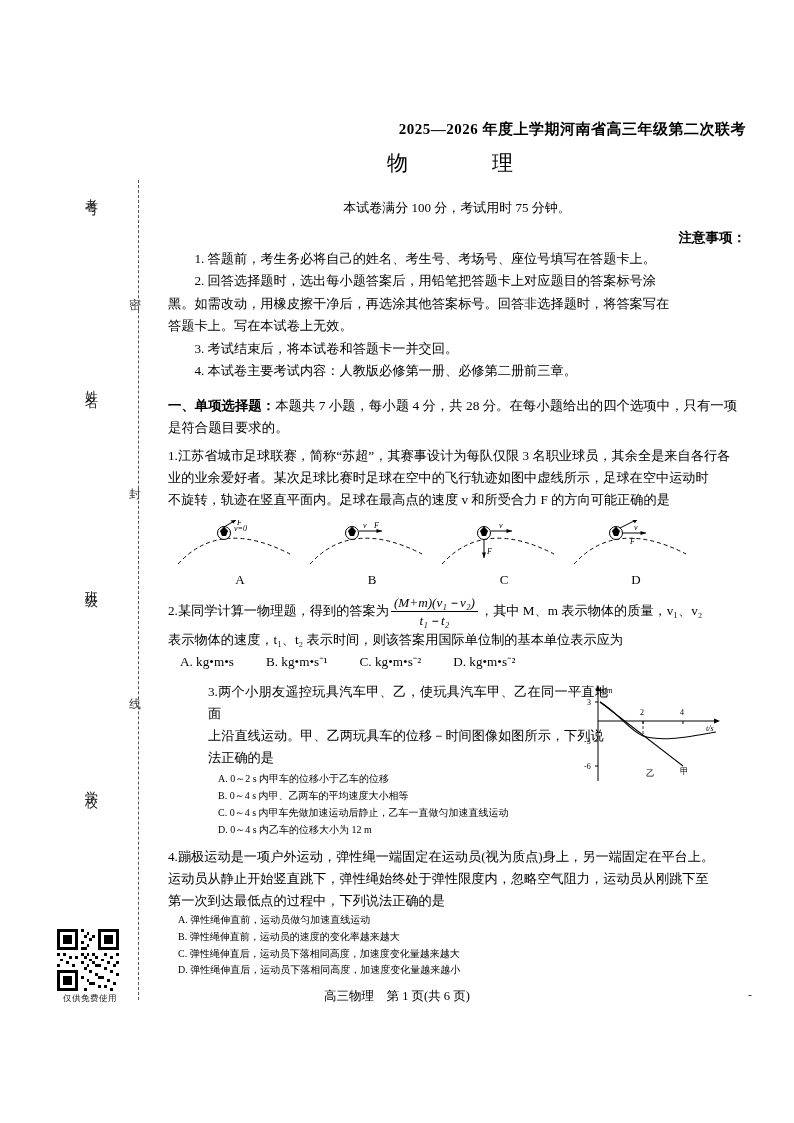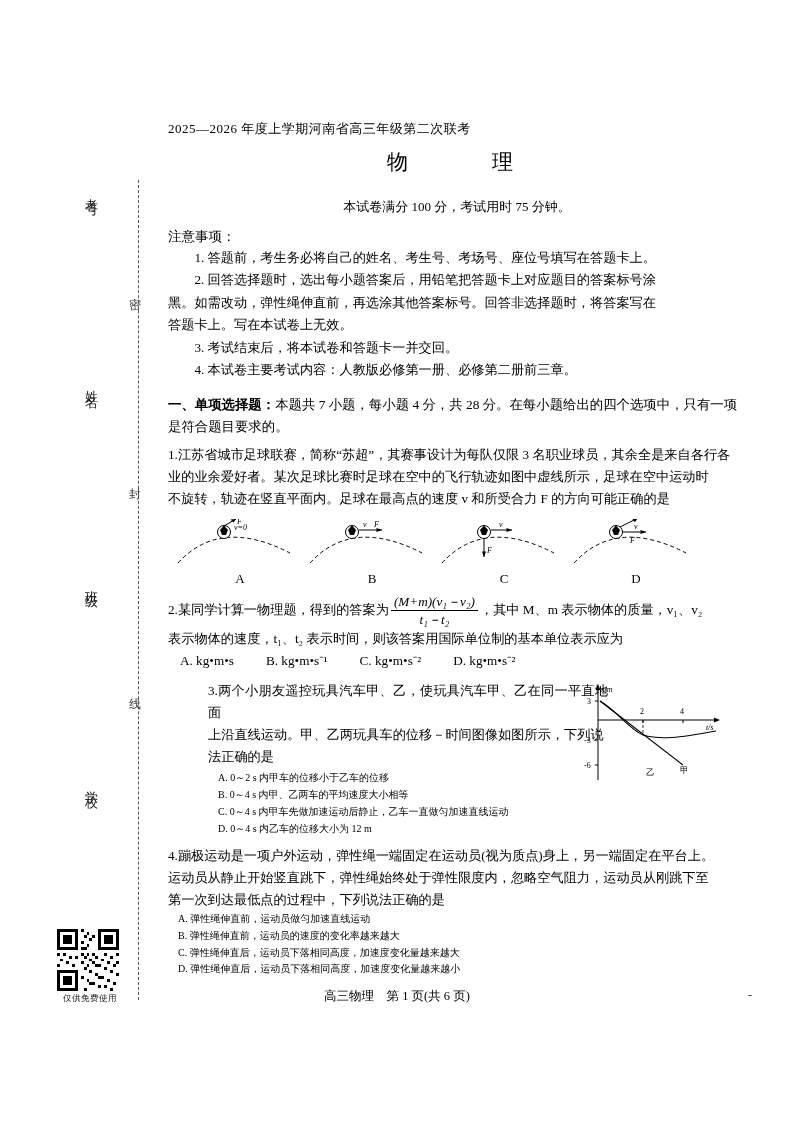--- a/index.html
+++ b/index.html
@@ -53,42 +53,43 @@
   }
 
   
   .content {
     position: absolute;
     left: 168px;
     top: 120px;
     width: 578px;
   }
   .title {
-    text-align: left;
-    font-size: 13px;
-    font-weight: normal;
+    text-align: right;
+    font-size: 15px;
+    font-weight: bold;
     letter-spacing: 0.5px;
     font-family: "Liberation Serif", serif;
   }
   .subject {
     text-align: center;
     font-size: 21px;
     font-weight: normal;
     letter-spacing: 14px;
     margin-top: 10px;
   }
   .score-line {
     text-align: center;
     font-size: 13px;
     margin-top: 22px;
   }
   .notice-head {
     margin-top: 12px;
     font-size: 13.5px;
-    font-weight: normal;
+    font-weight: bold;
+    text-align: right;
   }
   .notice-item {
     font-size: 13.2px;
     line-height: 1.62;
     text-indent: 2em;
     margin-top: 1px;
   }
   .notice-item.cont {
     text-indent: 0;
   }
@@ -201,21 +202,21 @@
 
   <div class="content">
 
     <div class="title">2025—2026 年度上学期河南省高三年级第二次联考</div>
     <div class="subject">物　　理</div>
     <div class="score-line">本试卷满分 100 分，考试用时 75 分钟。</div>
 
     <div class="notice-head">注意事项：</div>
     <div class="notice-item">1. 答题前，考生务必将自己的姓名、考生号、考场号、座位号填写在答题卡上。</div>
     <div class="notice-item">2. 回答选择题时，选出每小题答案后，用铅笔把答题卡上对应题目的答案标号涂</div>
-    <div class="notice-item cont">黑。如需改动，弹性绳伸直前，再选涂其他答案标号。回答非选择题时，将答案写在</div>
+    <div class="notice-item cont">黑。如需改动，用橡皮擦干净后，再选涂其他答案标号。回答非选择题时，将答案写在</div>
     <div class="notice-item cont">答题卡上。写在本试卷上无效。</div>
     <div class="notice-item">3. 考试结束后，将本试卷和答题卡一并交回。</div>
     <div class="notice-item">4. 本试卷主要考试内容：人教版必修第一册、必修第二册前三章。</div>
 
     <div class="section-head">
       <b>一、单项选择题：</b><span>本题共 7 小题，每小题 4 分，共 28 分。在每小题给出的四个选项中，只有一项是符合题目要求的。</span>
     </div>
 
     <div class="q">
       <div class="body">

